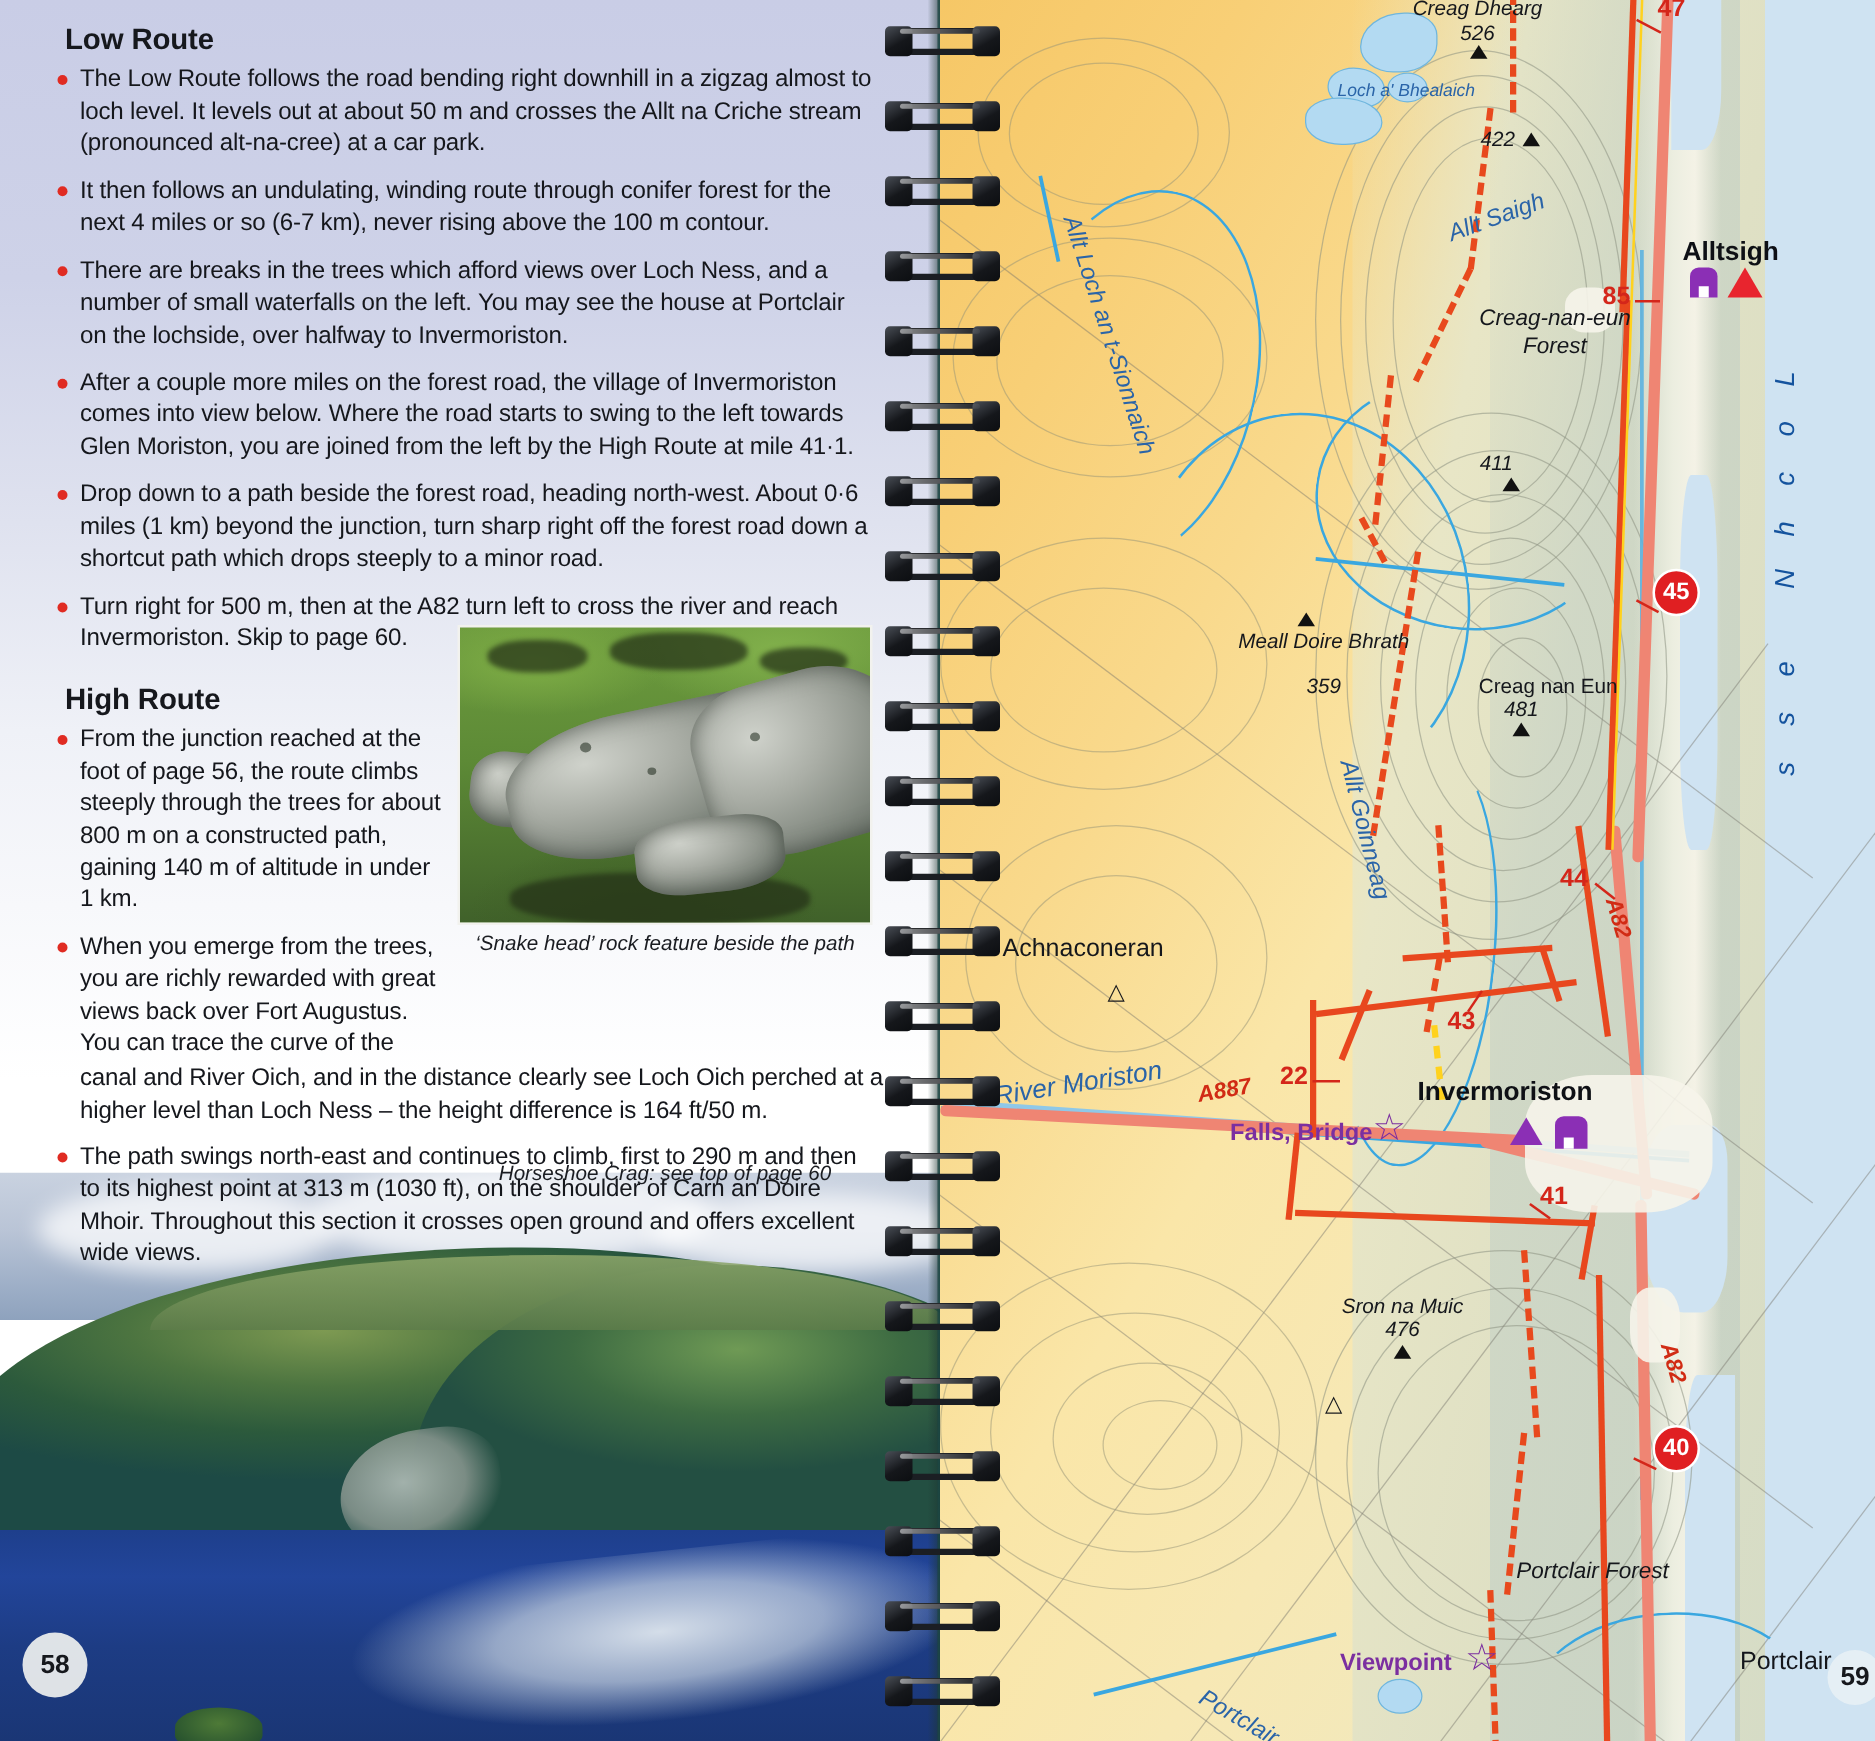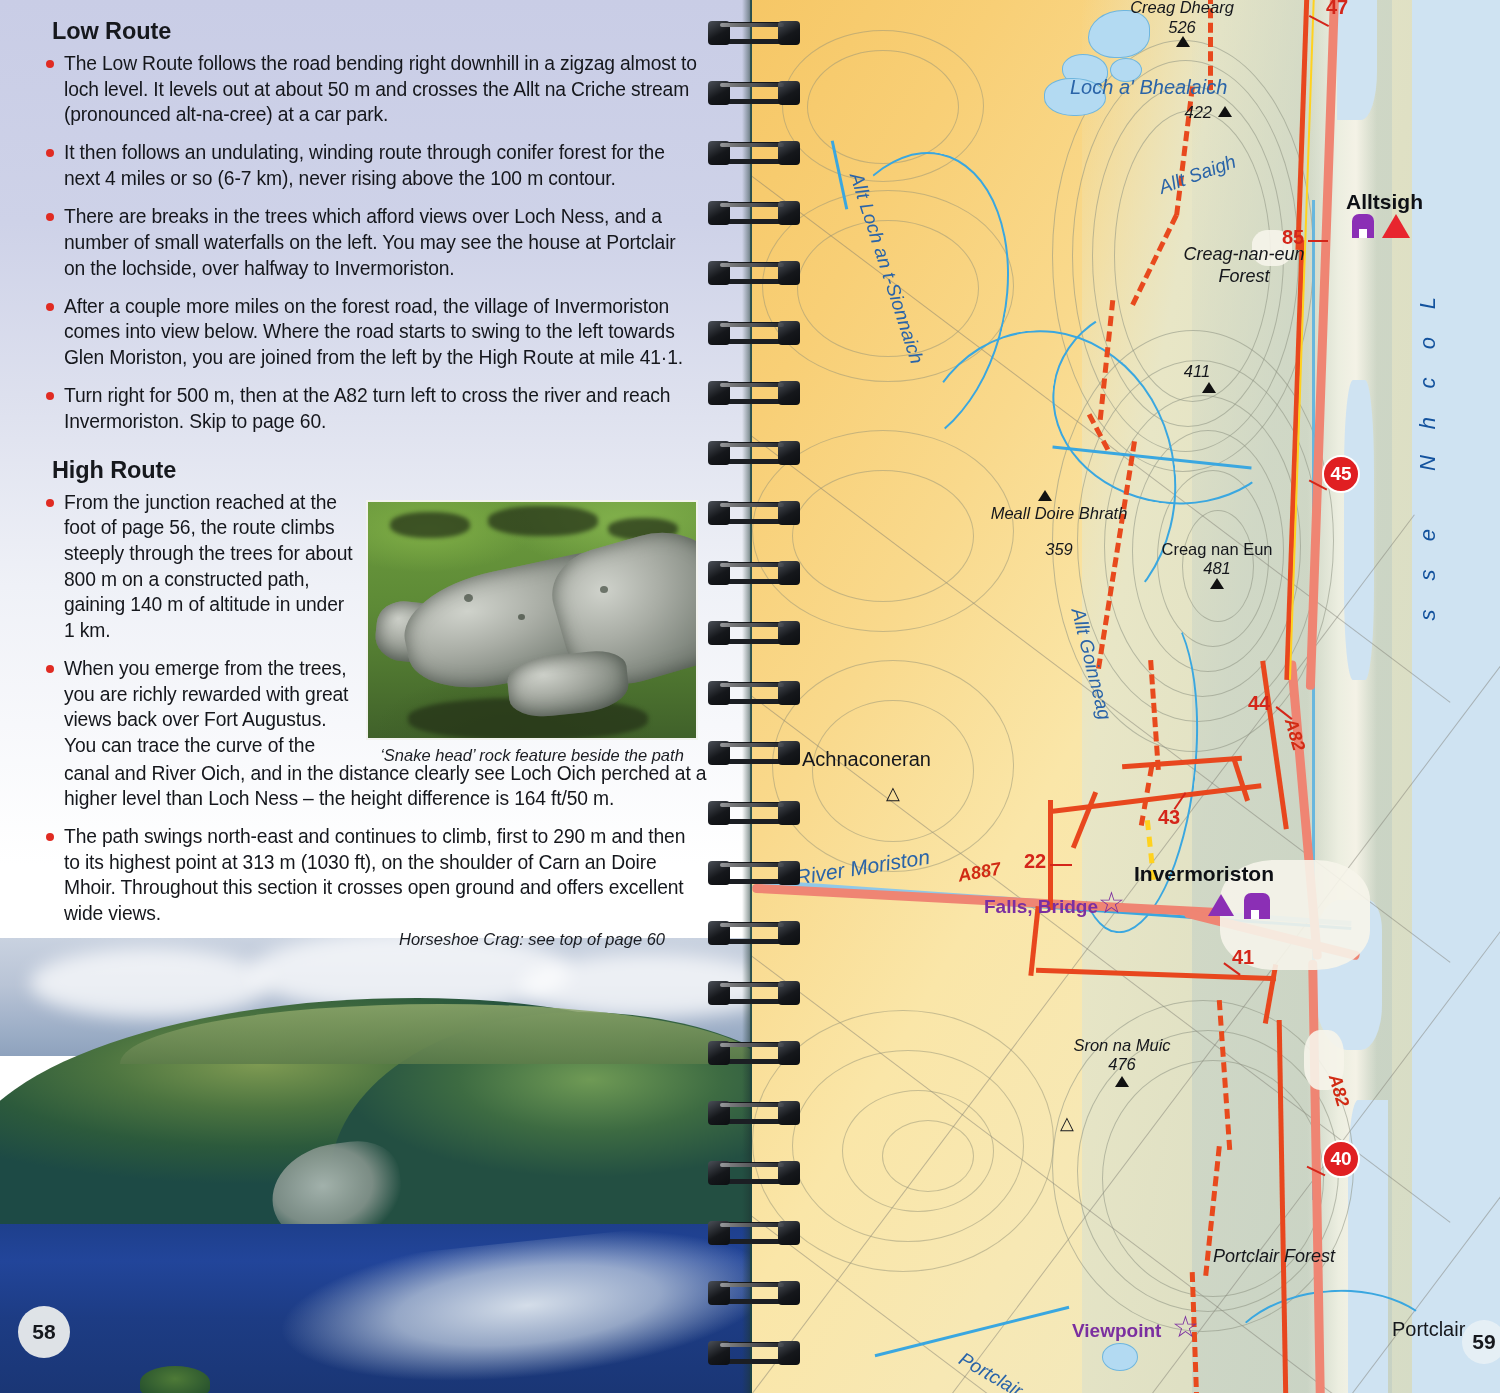--- a/index.html
+++ b/index.html
@@ -189,20 +189,21 @@
     <div class="lp-shrub"></div>
   </div>
 
   <div id="text-col">
     <h2 class="sec-head">Low Route</h2>
     <ul class="bullets" id="low-route-list">
       <li>The Low Route follows the road bending right downhill in a zigzag almost to loch level.  It levels out at about 50 m and crosses the Allt na Criche stream (pronounced alt-na-cree) at a car park.</li>
       <li>It then follows an undulating, winding route through conifer forest for the next 4 miles or so (6-7 km), never rising above the 100 m contour.</li>
       <li>There are breaks in the trees which afford views over Loch Ness, and a number of small waterfalls on the left.  You may see the house at Portclair on the lochside, over halfway to Invermoriston.</li>
       <li>After a couple more miles on the forest road, the village of Invermoriston comes into view below.  Where the road starts to swing to the left towards Glen Moriston, you are joined from the left by the High Route at mile 41·1.</li>
+      <li>Drop down to a path beside the forest road, heading north-west.  About 0·6 miles (1 km) beyond the junction, turn sharp right off the forest road down a shortcut path which drops steeply to a minor road.</li>
       <li>Turn right for 500 m, then at the A82 turn left to cross the river and reach Invermoriston.  Skip to page 60.</li>
     </ul>
 
     <h2 class="sec-head" id="high-route-head">High Route</h2>
     <ul class="bullets" id="high-route-list">
       <li>From the junction reached at the foot of page 56, the route climbs steeply through the trees for about 800 m on a constructed path, gaining 140 m of altitude in under 1 km.</li>
       <li style="margin-bottom:2px;">When you emerge from the trees, you are richly rewarded with great views back over Fort Augustus. You can trace the curve of the</li>
     </ul>
     <div style="width:660px;font-size:19.3px;line-height:1.33;color:#15171c;letter-spacing:-.15px;padding-left:24px;margin-bottom:12px;">canal and River Oich, and in the distance clearly see Loch Oich perched at a higher level than Loch Ness – the height difference is 164 ft/50 m.</div>
     <ul class="bullets">
@@ -500,21 +501,21 @@
     <div class="route-dash" style="left:440px;top:1272px;height:130px;transform:rotate(-2deg);"></div>
 
     <div class="white-patch" style="left:500px;top:230px;width:40px;height:36px;border-radius:40%;"></div>
     <div class="white-patch" style="left:468px;top:860px;width:150px;height:110px;border-radius:36%;"></div>
     <div class="white-patch" style="left:552px;top:1030px;width:40px;height:60px;border-radius:40%;"></div>
 
     <div class="mlabel peak-name" style="left:350px;top:-2px;width:160px;">Creag Dhearg</div>
     <div class="mlabel peak-h" style="left:350px;top:18px;width:160px;">526</div>
     <div class="peak-tri" style="left:424px;top:36px;"></div>
 
-    <div class="water-label" style="left:318px;top:76px;font-size:20px;">
+    <div class="water-label" style="left:318px;top:64px;font-size:14px;">
       <span>Loch a' Bhealaich</span>
     </div>
 
     <div class="mlabel peak-h" style="left:410px;top:103px;width:50px;text-align:right;">422</div>
     <div class="peak-tri" style="left:466px;top:106px;"></div>
 
     <div class="water-label" style="left:114px;top:170px;font-size:19px;transform:rotate(72deg);transform-origin:0 0;">
       <span>Allt Loch an t-Sionnaich</span>
     </div>
     <div class="water-label" style="left:404px;top:178px;font-size:19px;transform:rotate(-20deg);transform-origin:0 0;">
@@ -527,21 +528,21 @@
 
     <div class="forest-label" style="left:412px;top:244px;width:160px;line-height:1.22;">Creag-nan-eun Forest</div>
 
     <div class="mlabel peak-h" style="left:420px;top:362px;width:50px;">411</div>
     <div class="peak-tri" style="left:450px;top:382px;"></div>
 
     <div class="peak-tri" style="left:286px;top:490px;"></div>
     <div class="mlabel peak-name" style="left:232px;top:504px;width:150px;line-height:1.15;">Meall Doire Bhrath</div>
     <div class="mlabel peak-h" style="left:232px;top:540px;width:150px;">359</div>
 
-    <div class="mlabel peak-name upright" style="left:370px;top:540px;width:190px;">Creag nan Eun</div>
+    <div class="mlabel peak-name upright" style="left:352px;top:540px;width:190px;text-align:right;">Creag nan Eun</div>
     <div class="mlabel peak-h" style="left:370px;top:559px;width:190px;">481</div>
     <div class="peak-tri" style="left:458px;top:578px;"></div>
 
     <div class="water-label" style="left:336px;top:606px;font-size:19px;transform:rotate(76deg);transform-origin:0 0;">
       <span>Allt Goinneag</span>
     </div>
 
     <div class="mlabel" style="left:50px;top:748px;font-size:20px;">Achnaconeran</div>
     <div class="ico-mast" style="left:134px;top:782px;">△</div>
 

